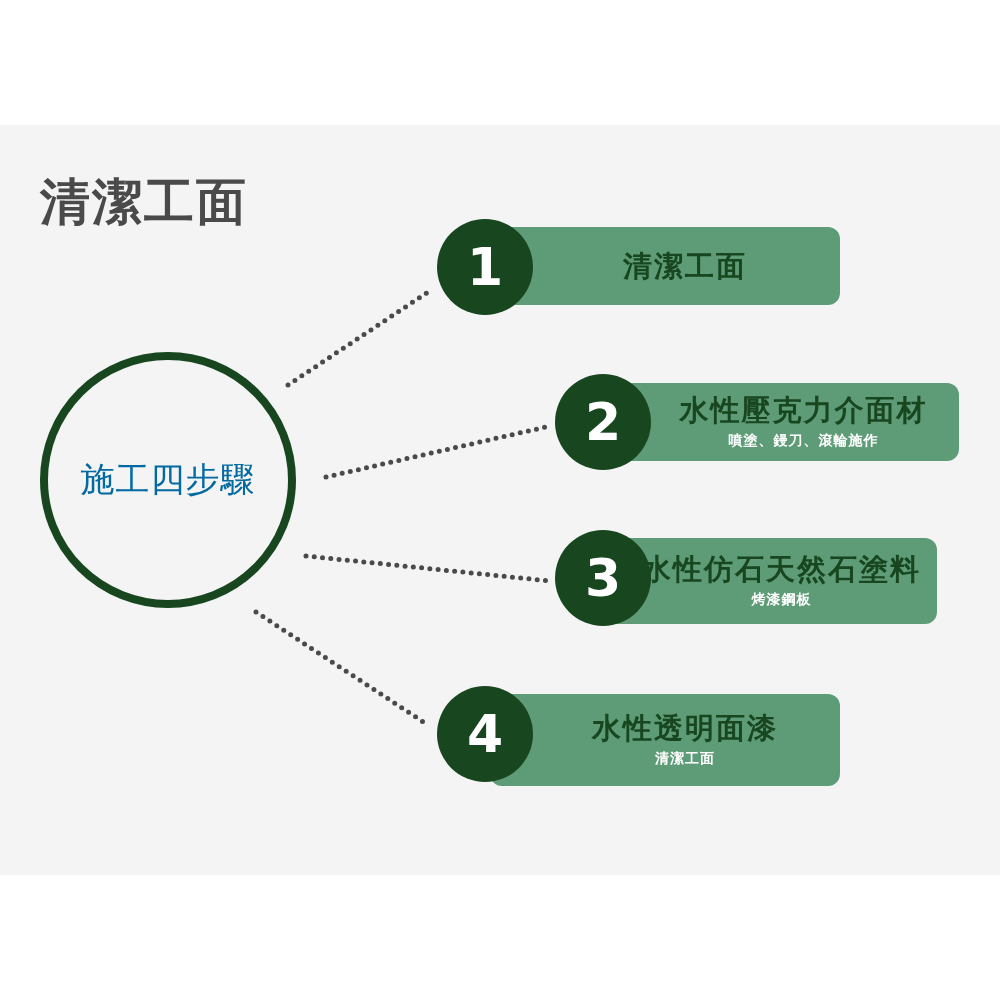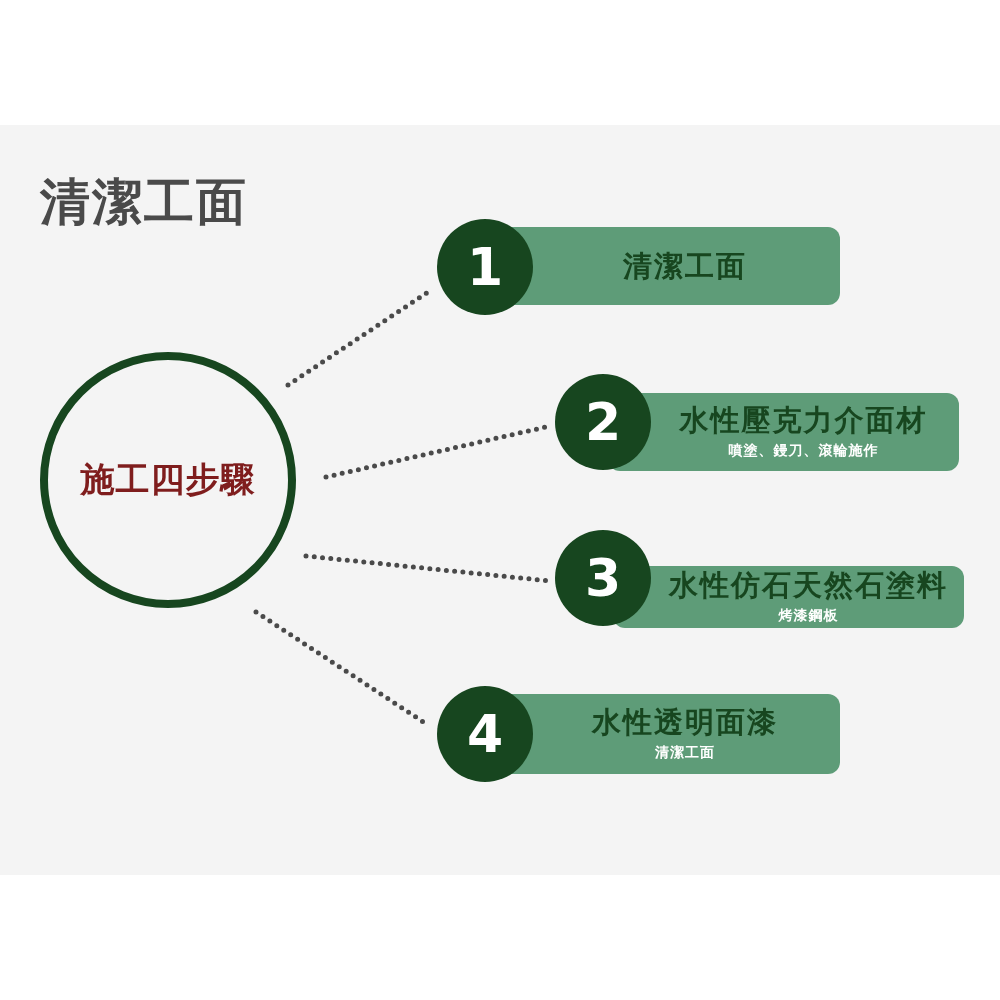--- a/index.html
+++ b/index.html
@@ -4,21 +4,21 @@
 <style>
   html, body { margin:0; padding:0; }
   body { width:1000px; height:1000px; background:#ffffff; position:relative; overflow:hidden;
          font-family:"DejaVu Sans", "Liberation Sans", sans-serif; }
   .panel { position:absolute; left:0; top:125px; width:1000px; height:750px; background:#f4f4f4; }
   .title { position:absolute; left:40px; top:170px; color:#4a4a4a; font-size:50px; font-weight:bold;
            line-height:64px; letter-spacing:2px; }
   .title div { white-space:nowrap; }
   .hub { position:absolute; left:40px; top:352px; width:256px; height:256px; border:8px solid #17461f;
          border-radius:50%; box-sizing:border-box; display:flex; align-items:center; justify-content:center; }
-  .hub span { color:#7f1d1d; font-size:34px; font-weight:bold; letter-spacing:1px; white-space:nowrap; }
+  .hub span { color:#0369a1; font-size:34px; font-weight:normal; letter-spacing:1px; white-space:nowrap; }
   svg.lines { position:absolute; left:0; top:0; width:1000px; height:1000px; }
   .bar { position:absolute; background:#5e9c78; border-radius:12px; display:flex; flex-direction:column;
          align-items:center; justify-content:center; }
   .bar .main { color:#17461f; font-size:29px; font-weight:bold; letter-spacing:2px; white-space:nowrap; line-height:36px; }
   .bar .sub { color:#ffffff; font-size:14px; font-weight:bold; letter-spacing:1px; white-space:nowrap; line-height:24px; }
   .num { position:absolute; width:96px; height:96px; border-radius:50%; background:#17461f;
          display:flex; align-items:center; justify-content:center; }
   .num span { color:#ffffff; font-size:52px; font-weight:bold; font-family:"DejaVu Sans", sans-serif; }
 </style>
 </head>
@@ -43,35 +43,35 @@
   <span>施工四步驟</span>
 </div>
 
 <div class="bar" style="left:490px; top:227px; width:350px; height:78px; padding-left:40px; box-sizing:border-box;">
   <div class="main">清潔工面</div>
 </div>
 <div class="num" style="left:437px; top:219px;">
   <span>1</span>
 </div>
 
-<div class="bar" style="left:608px; top:383px; width:351px; height:78px; padding-left:40px; box-sizing:border-box;margin-top:10px;">
+<div class="bar" style="left:608px; top:383px; width:351px; height:78px; padding-left:40px; box-sizing:border-box;">
   <div class="main">水性壓克力介面材</div>
   <div class="sub">噴塗、鏝刀、滾輪施作</div>
 </div>
 <div class="num" style="left:555px; top:374px;">
   <span>2</span>
 </div>
 
-<div class="bar" style="left:613px; top:538px; width:351px; height:62px; padding-left:40px; box-sizing:border-box;margin-top:28px;">
+<div class="bar" style="left:586px; top:538px; width:351px; height:86px; padding-left:40px; box-sizing:border-box;">
   <div class="main">水性仿石天然石塗料</div>
   <div class="sub">烤漆鋼板</div>
 </div>
 <div class="num" style="left:555px; top:530px;">
   <span>3</span>
 </div>
 
-<div class="bar" style="left:490px; top:694px; width:350px; height:80px; padding-left:40px; box-sizing:border-box;">
+<div class="bar" style="left:490px; top:694px; width:350px; height:92px; padding-left:40px; box-sizing:border-box;">
   <div class="main">水性透明面漆</div>
   <div class="sub">清潔工面</div>
 </div>
 <div class="num" style="left:437px; top:686px;">
   <span>4</span>
 </div>
 
 </body></html>

